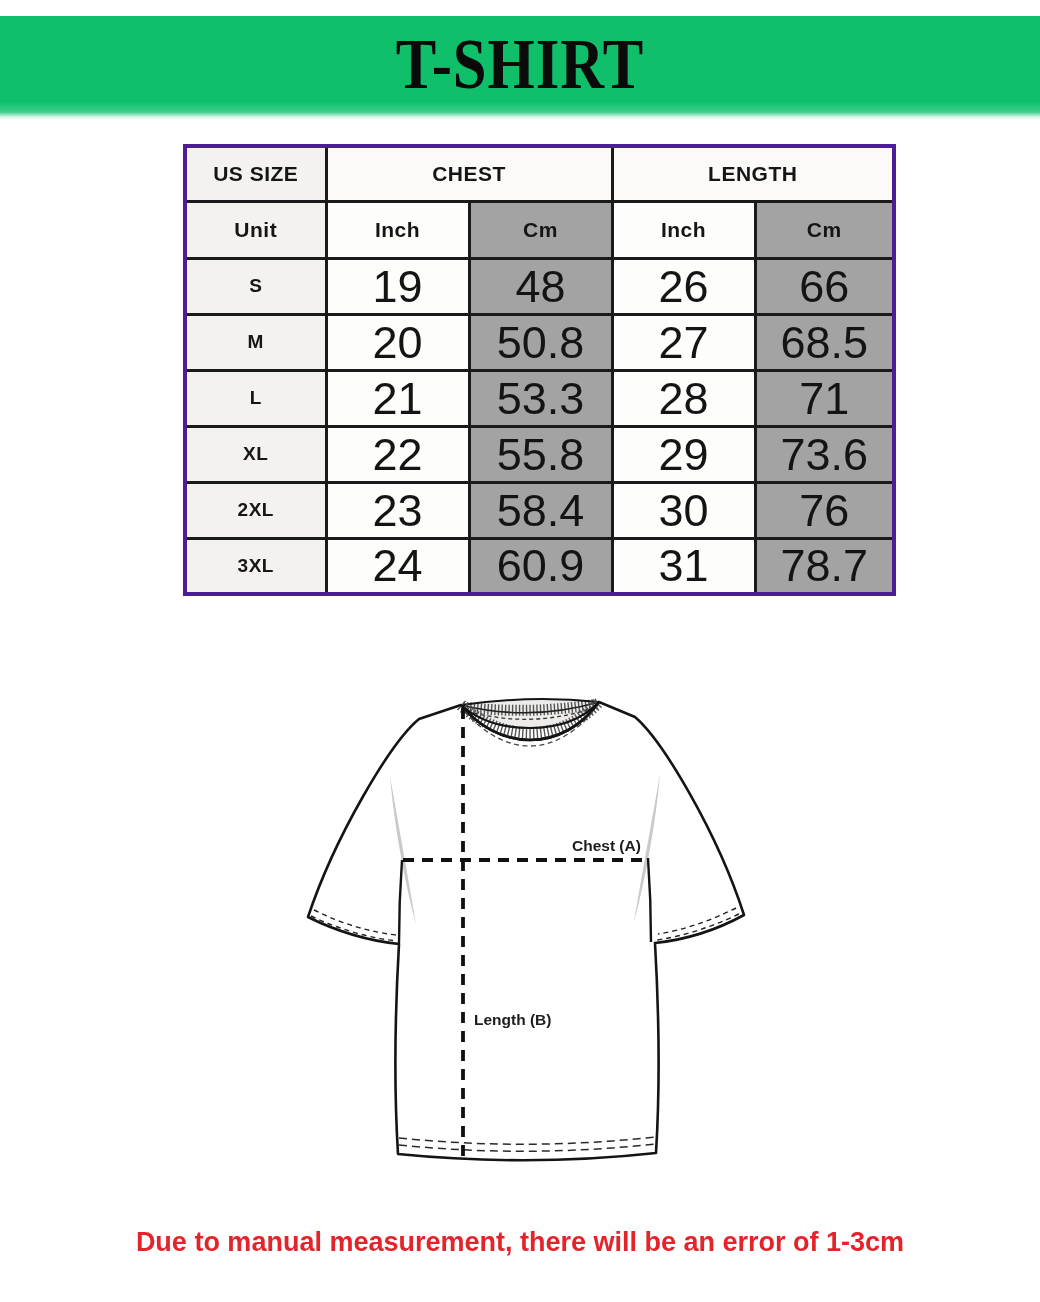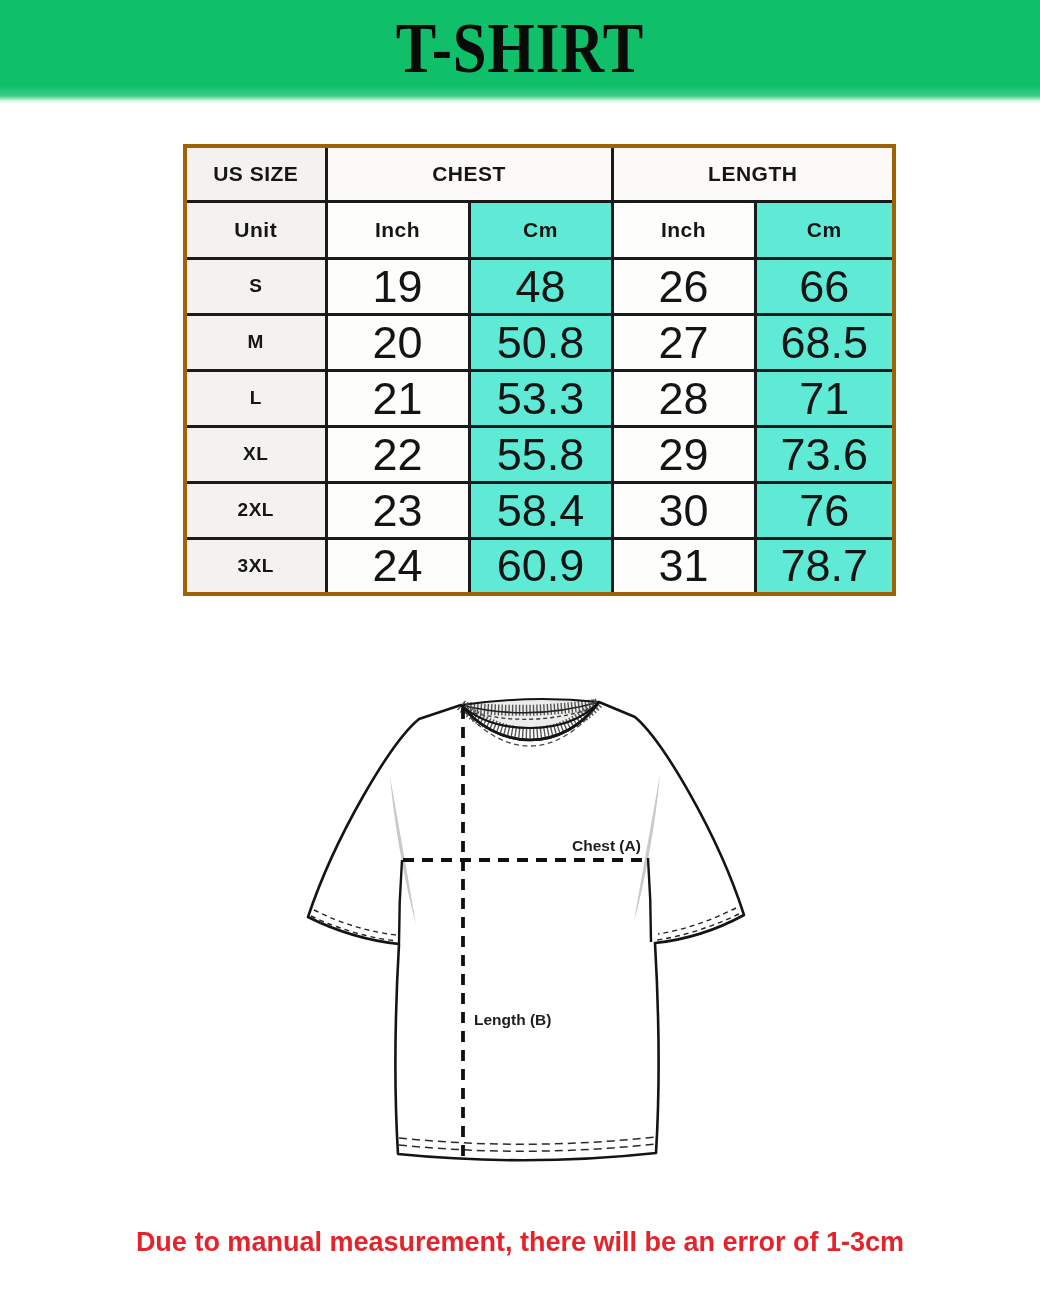--- a/index.html
+++ b/index.html
@@ -6,60 +6,60 @@
   .page{
     position:relative;
     width:1040px;height:1302px;
     background:#ffffff;
     overflow:hidden;
     font-family:"Liberation Sans",sans-serif;
   }
 
   
   .banner{
-    position:absolute;left:0;top:0;width:1040px;height:104px;
+    position:absolute;left:0;top:16px;width:1040px;height:104px;
     background:linear-gradient(to bottom,#0fbf6a 0px,#0fbf6a 86px,#3ecf8a 96px,#d9f5e7 101px,#ffffff 104px);
     display:flex;align-items:center;justify-content:center;
   }
   .banner-title{
     font-family:"Liberation Serif",serif;
     font-size:66px;font-weight:700;color:#0a0a0a;
     transform:scale(0.92,1.1);
     letter-spacing:1px;
     margin-top:-8px;
     white-space:nowrap;
   }
 
   
   table.size-table{
     position:absolute;left:183px;top:144px;
     width:709px;height:371px;
     border-collapse:collapse;table-layout:fixed;
-    border:4px solid #a16207;
+    border:4px solid #4c1d95;
   }
   table.size-table td{
     border:3px solid #1a1a1a;
     text-align:center;vertical-align:middle;
     padding:0;overflow:hidden;
   }
   tr.r-hdr{height:55px;}
   tr.r-unit{height:57px;}
   tr.r-data{height:56px;}
   .hdr-txt{
     font-size:21px;font-weight:700;color:#151515;letter-spacing:.5px;
   }
   .size-txt{
     font-size:19px;font-weight:700;color:#161616;letter-spacing:.5px;
   }
   .num-txt{
     font-family:Liberation Sans, sans-serif;
     font-size:45px;font-weight:400;color:#141414;line-height:1;
   }
   .bg-gray{background:#f3f2ef;}
-  .bg-ltgray{background:#5eead4;margin-left:20px;}
+  .bg-ltgray{background:#a3a3a3;margin-left:20px;}
   .bg-white{background:#fdfdfb;margin-top:30px;}
   .bg-hdr{background:#fbfaf8;}
 
   
   .tshirt-wrap{position:absolute;left:295px;top:684px;width:460px;height:500px;}
   .svg-label{
     font-family:"Liberation Sans",sans-serif;
     font-size:15.5px;font-weight:700;fill:#1c1c1c;
   }
 

